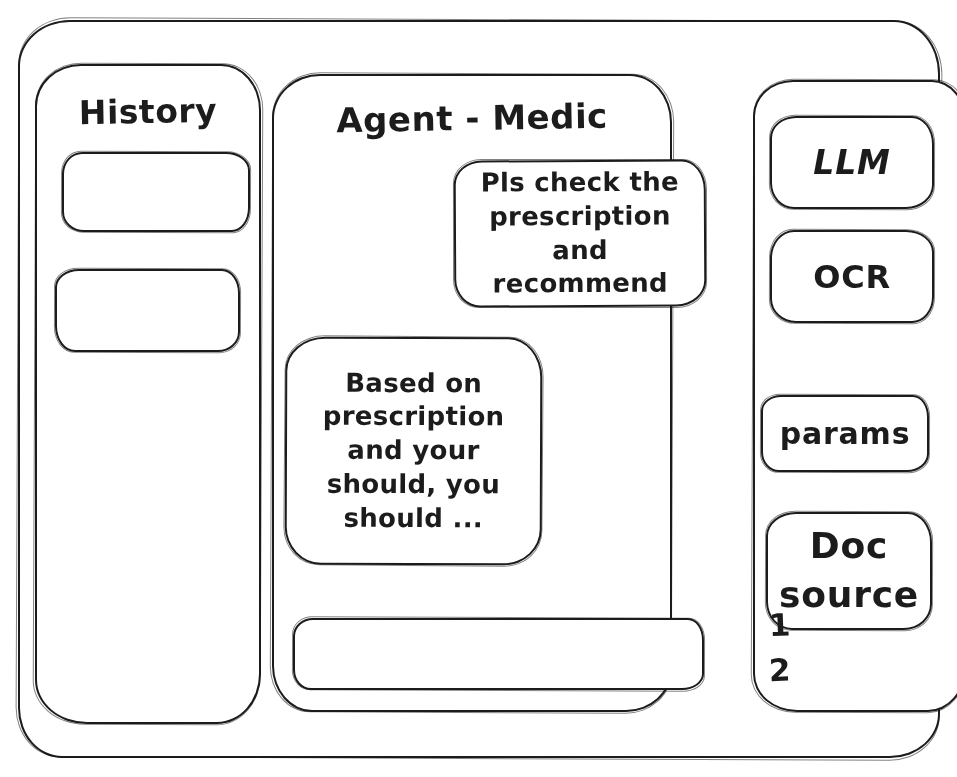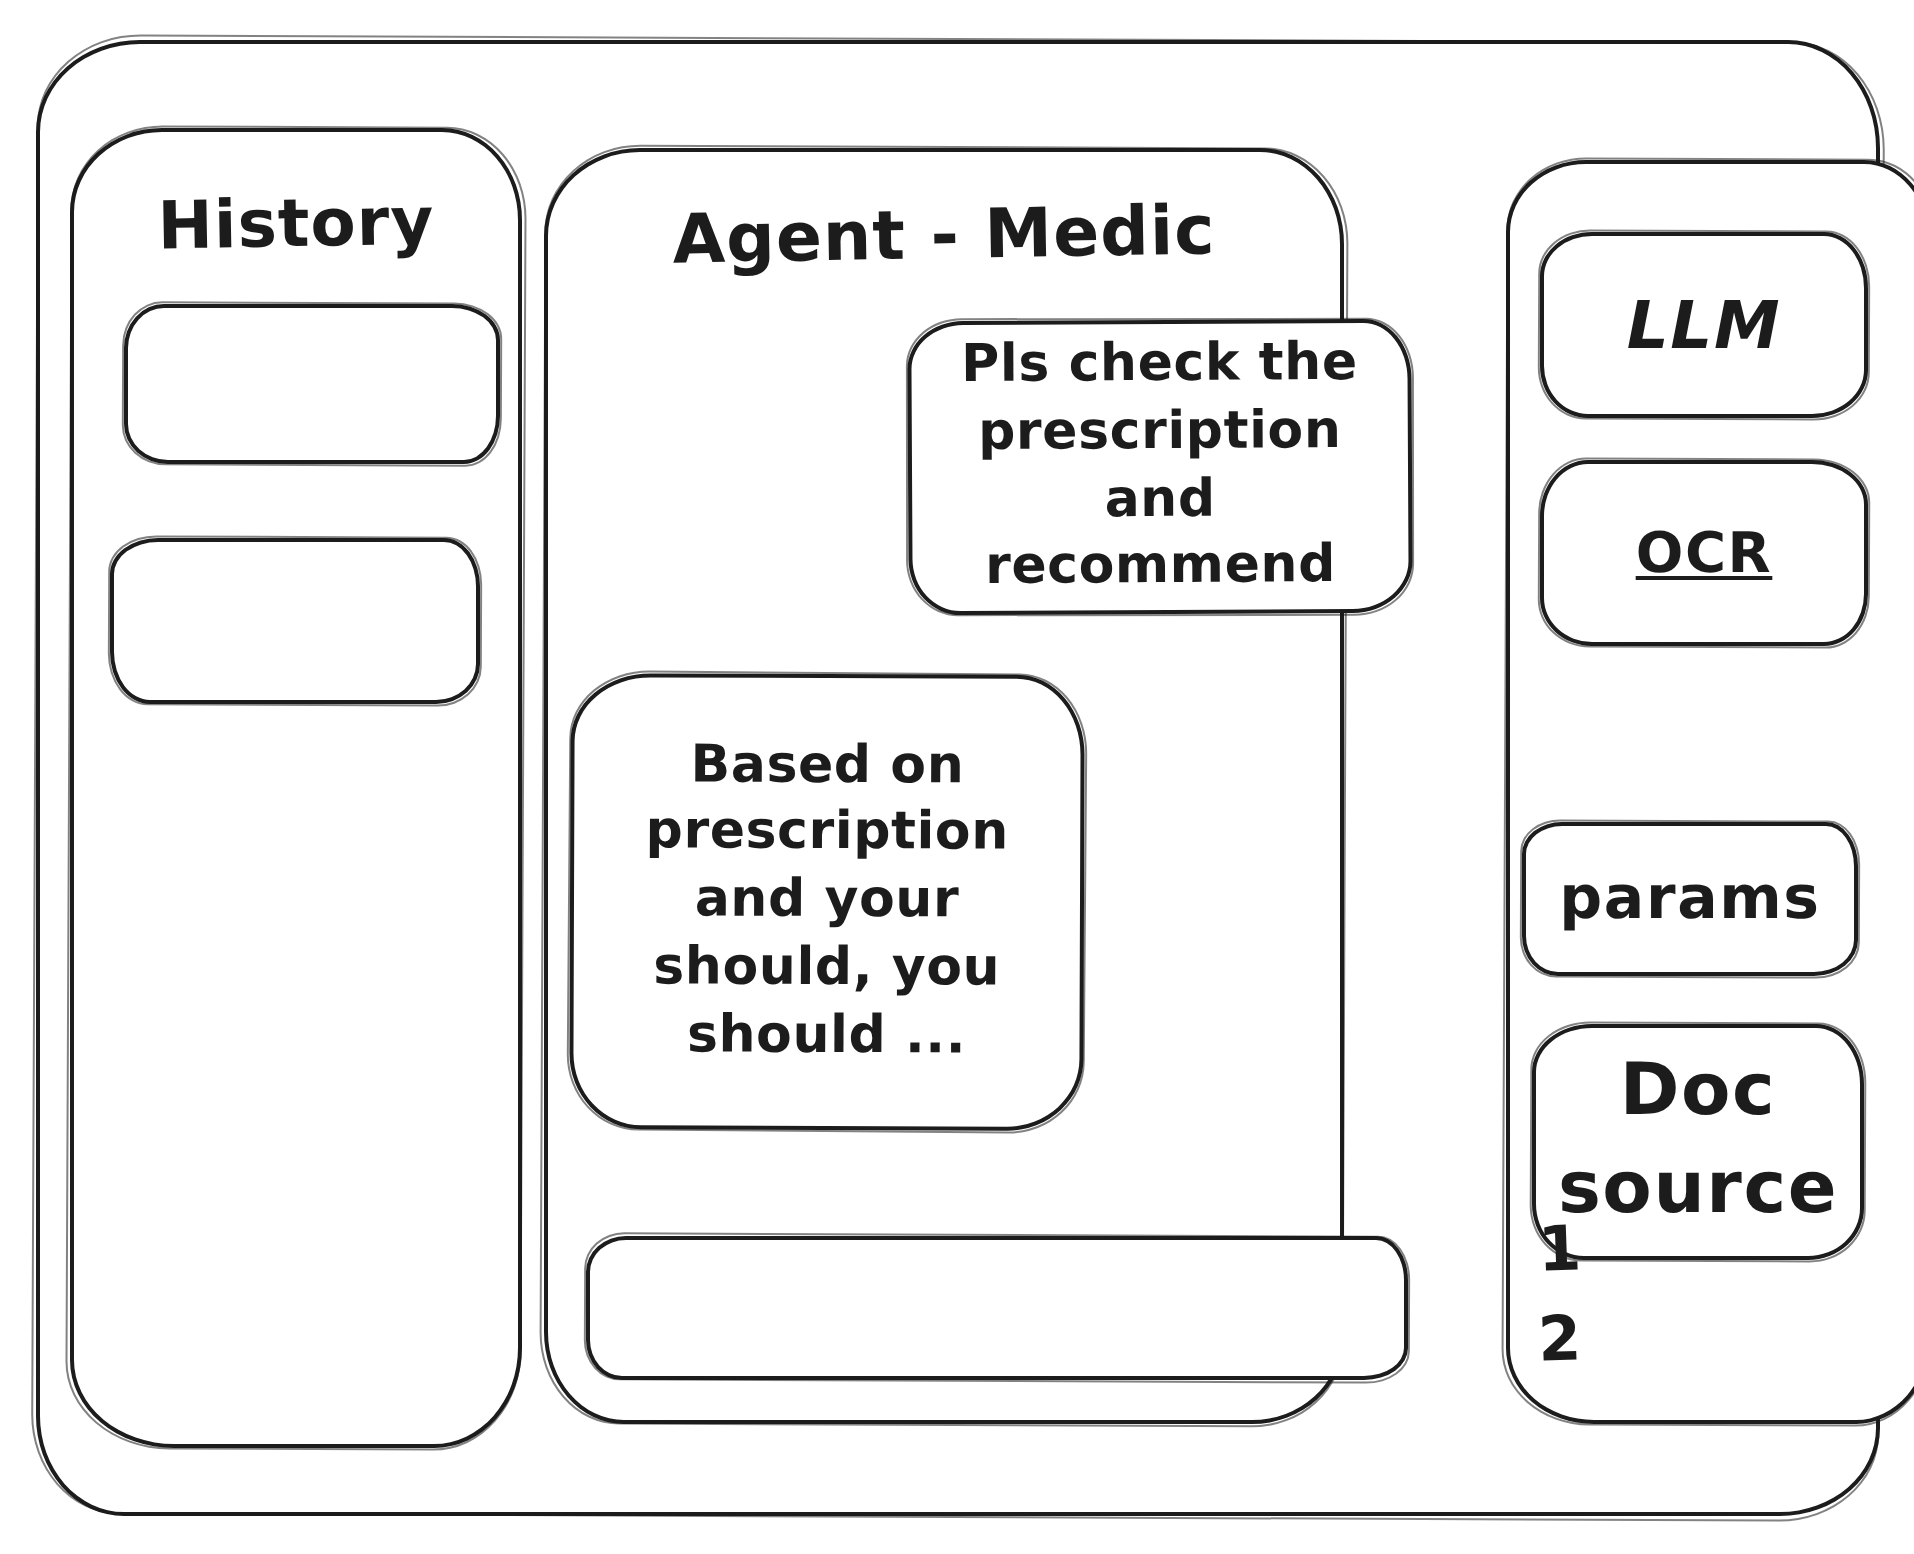--- a/index.html
+++ b/index.html
@@ -112,26 +112,25 @@
     letter-spacing:.8px;
     cursor:pointer;
   }
   .btn-llm{
     left:15px; top:34px; width:164px; height:93px;
     font-size:33px; font-style:italic;
     border-radius:26px 22px 28px 24px / 22px 28px 24px 26px;
   }
   .btn-ocr{
     left:15px; top:148px; width:164px; height:93px;
-    font-size:28px;
+    font-size:32px;
     border-radius:24px 28px 22px 26px / 28px 22px 26px 24px;
-    text-decoration:underline;
   }
   .btn-params{
-    left:6px; top:329px; width:168px; height:77px;
+    left:6px; top:313px; width:168px; height:77px;
     font-size:30px;
     border-radius:20px 16px 22px 18px / 16px 22px 18px 20px;
   }
   .btn-doc{
     left:11px; top:430px; width:166px; height:118px;
     font-size:36px; line-height:1.35;
     border-radius:30px 24px 28px 26px / 24px 30px 26px 28px;
     padding:4px 14px;
   }
   .doc-list{

